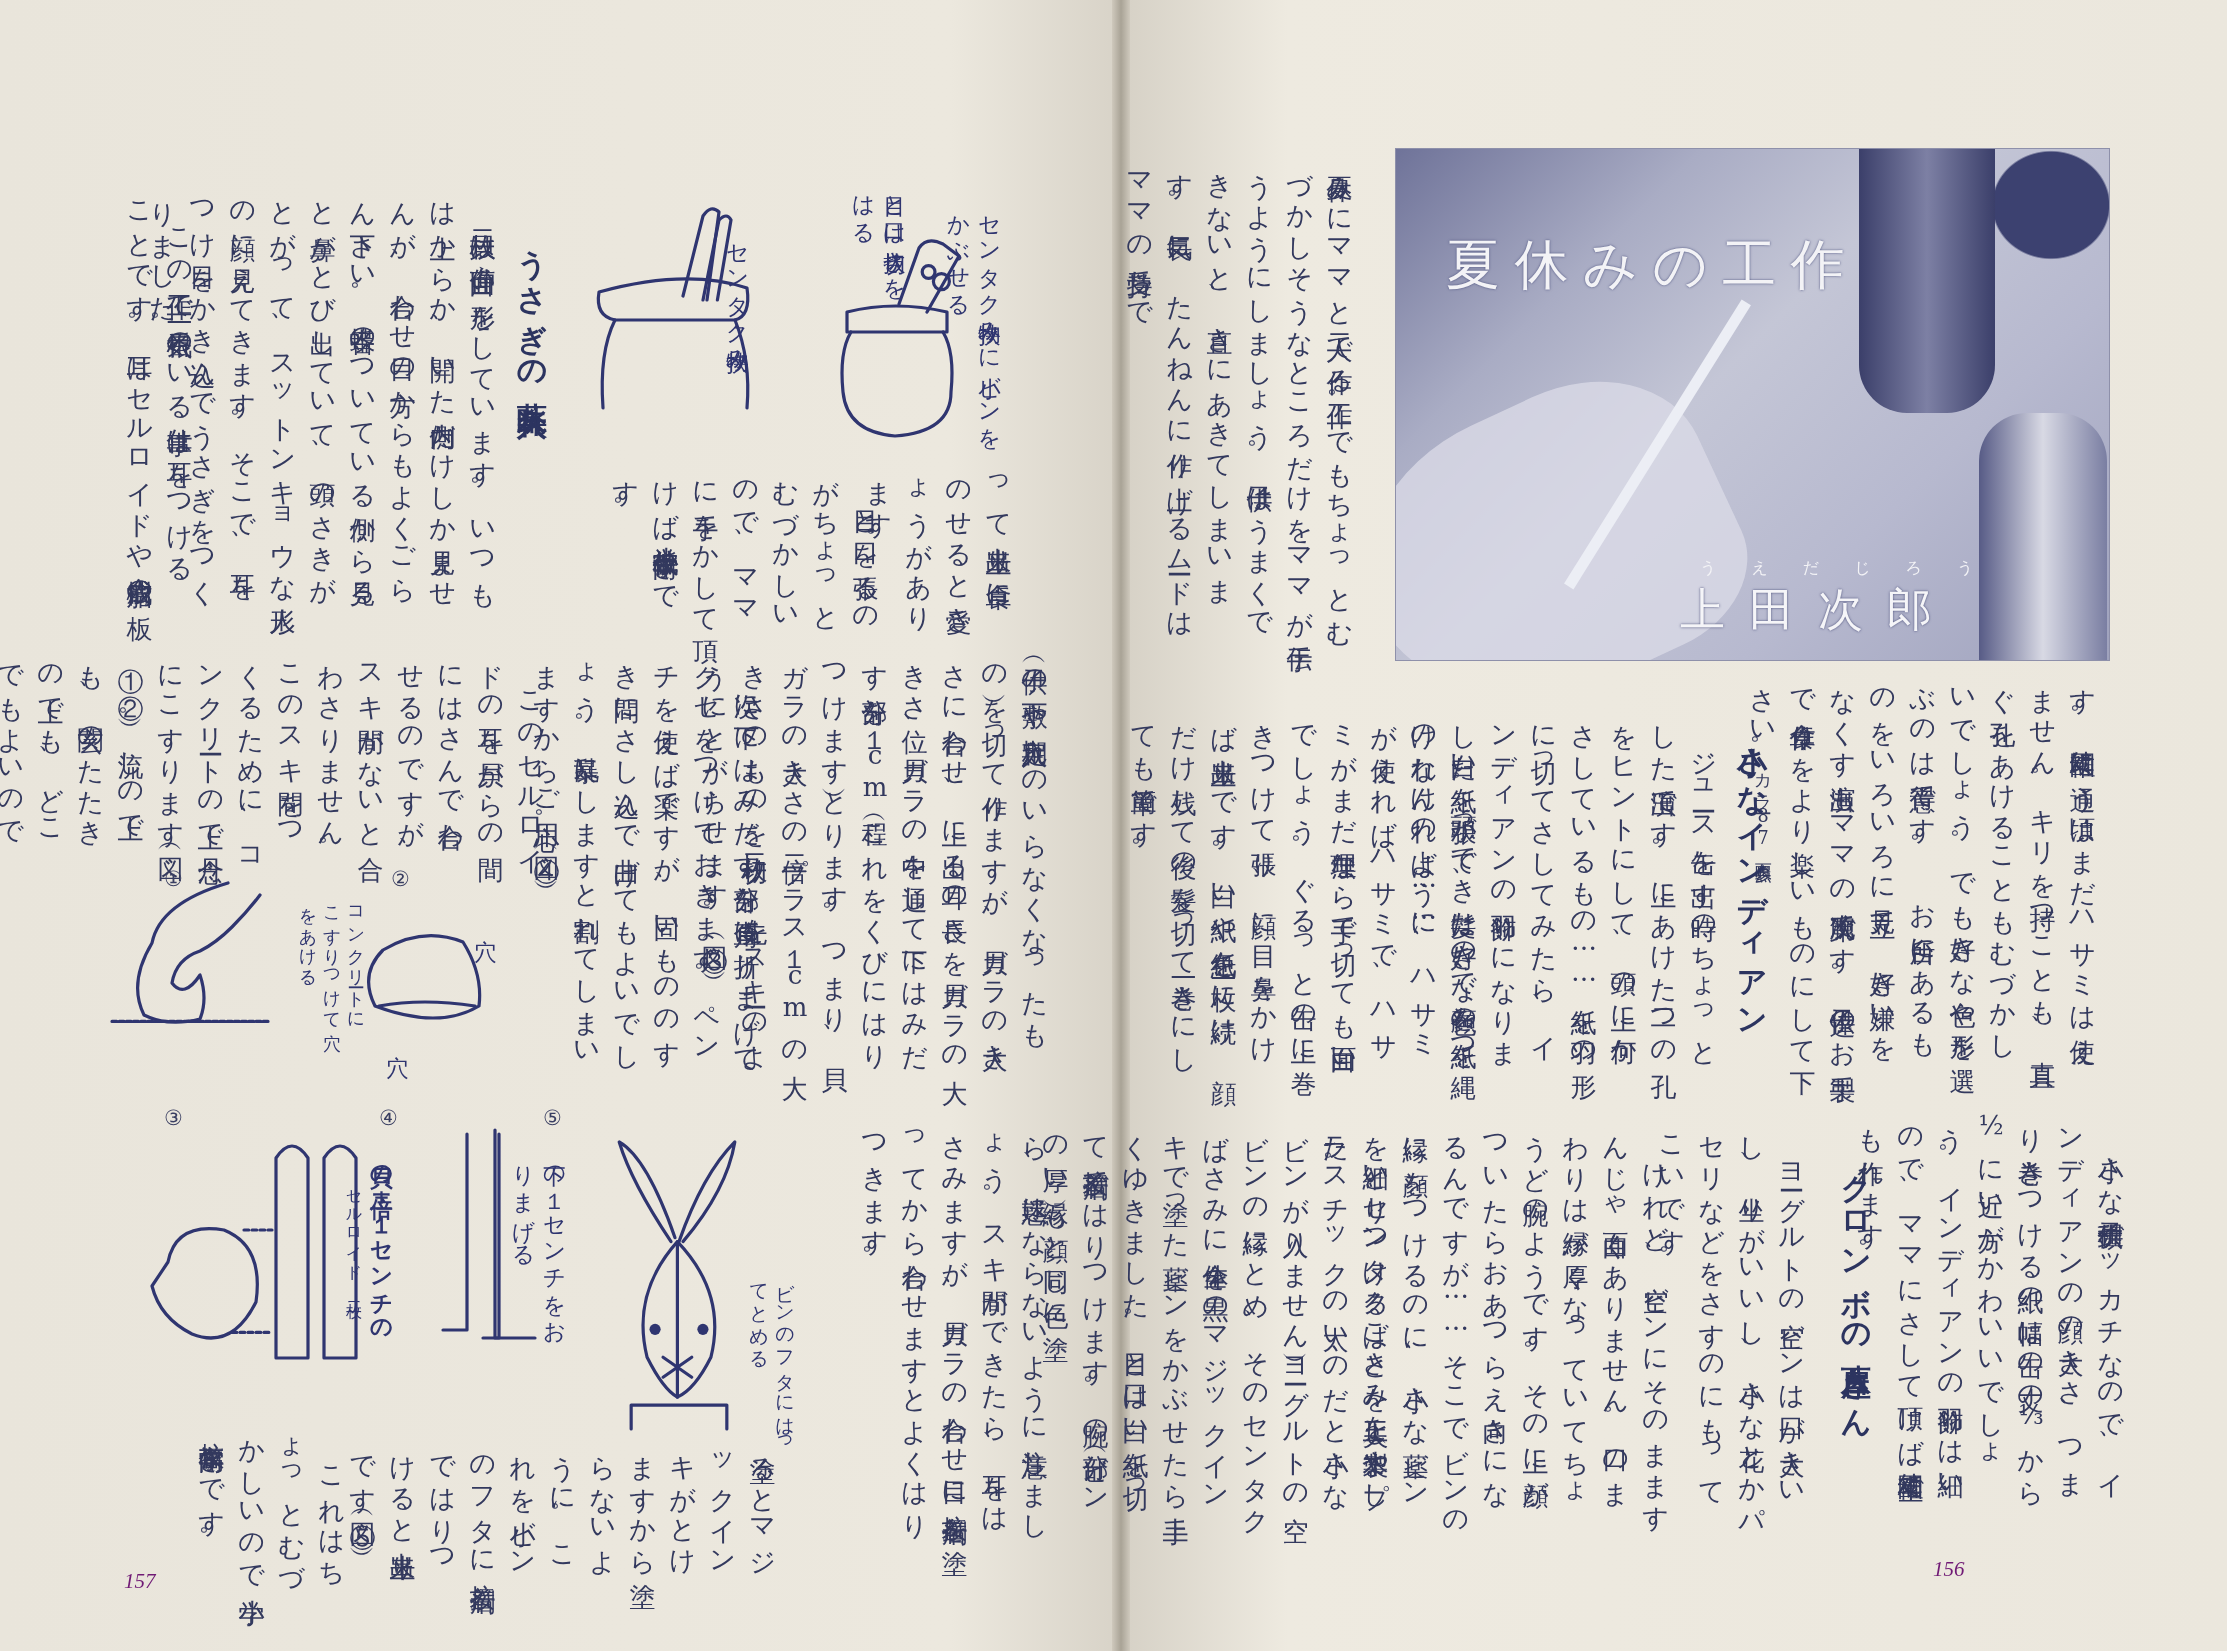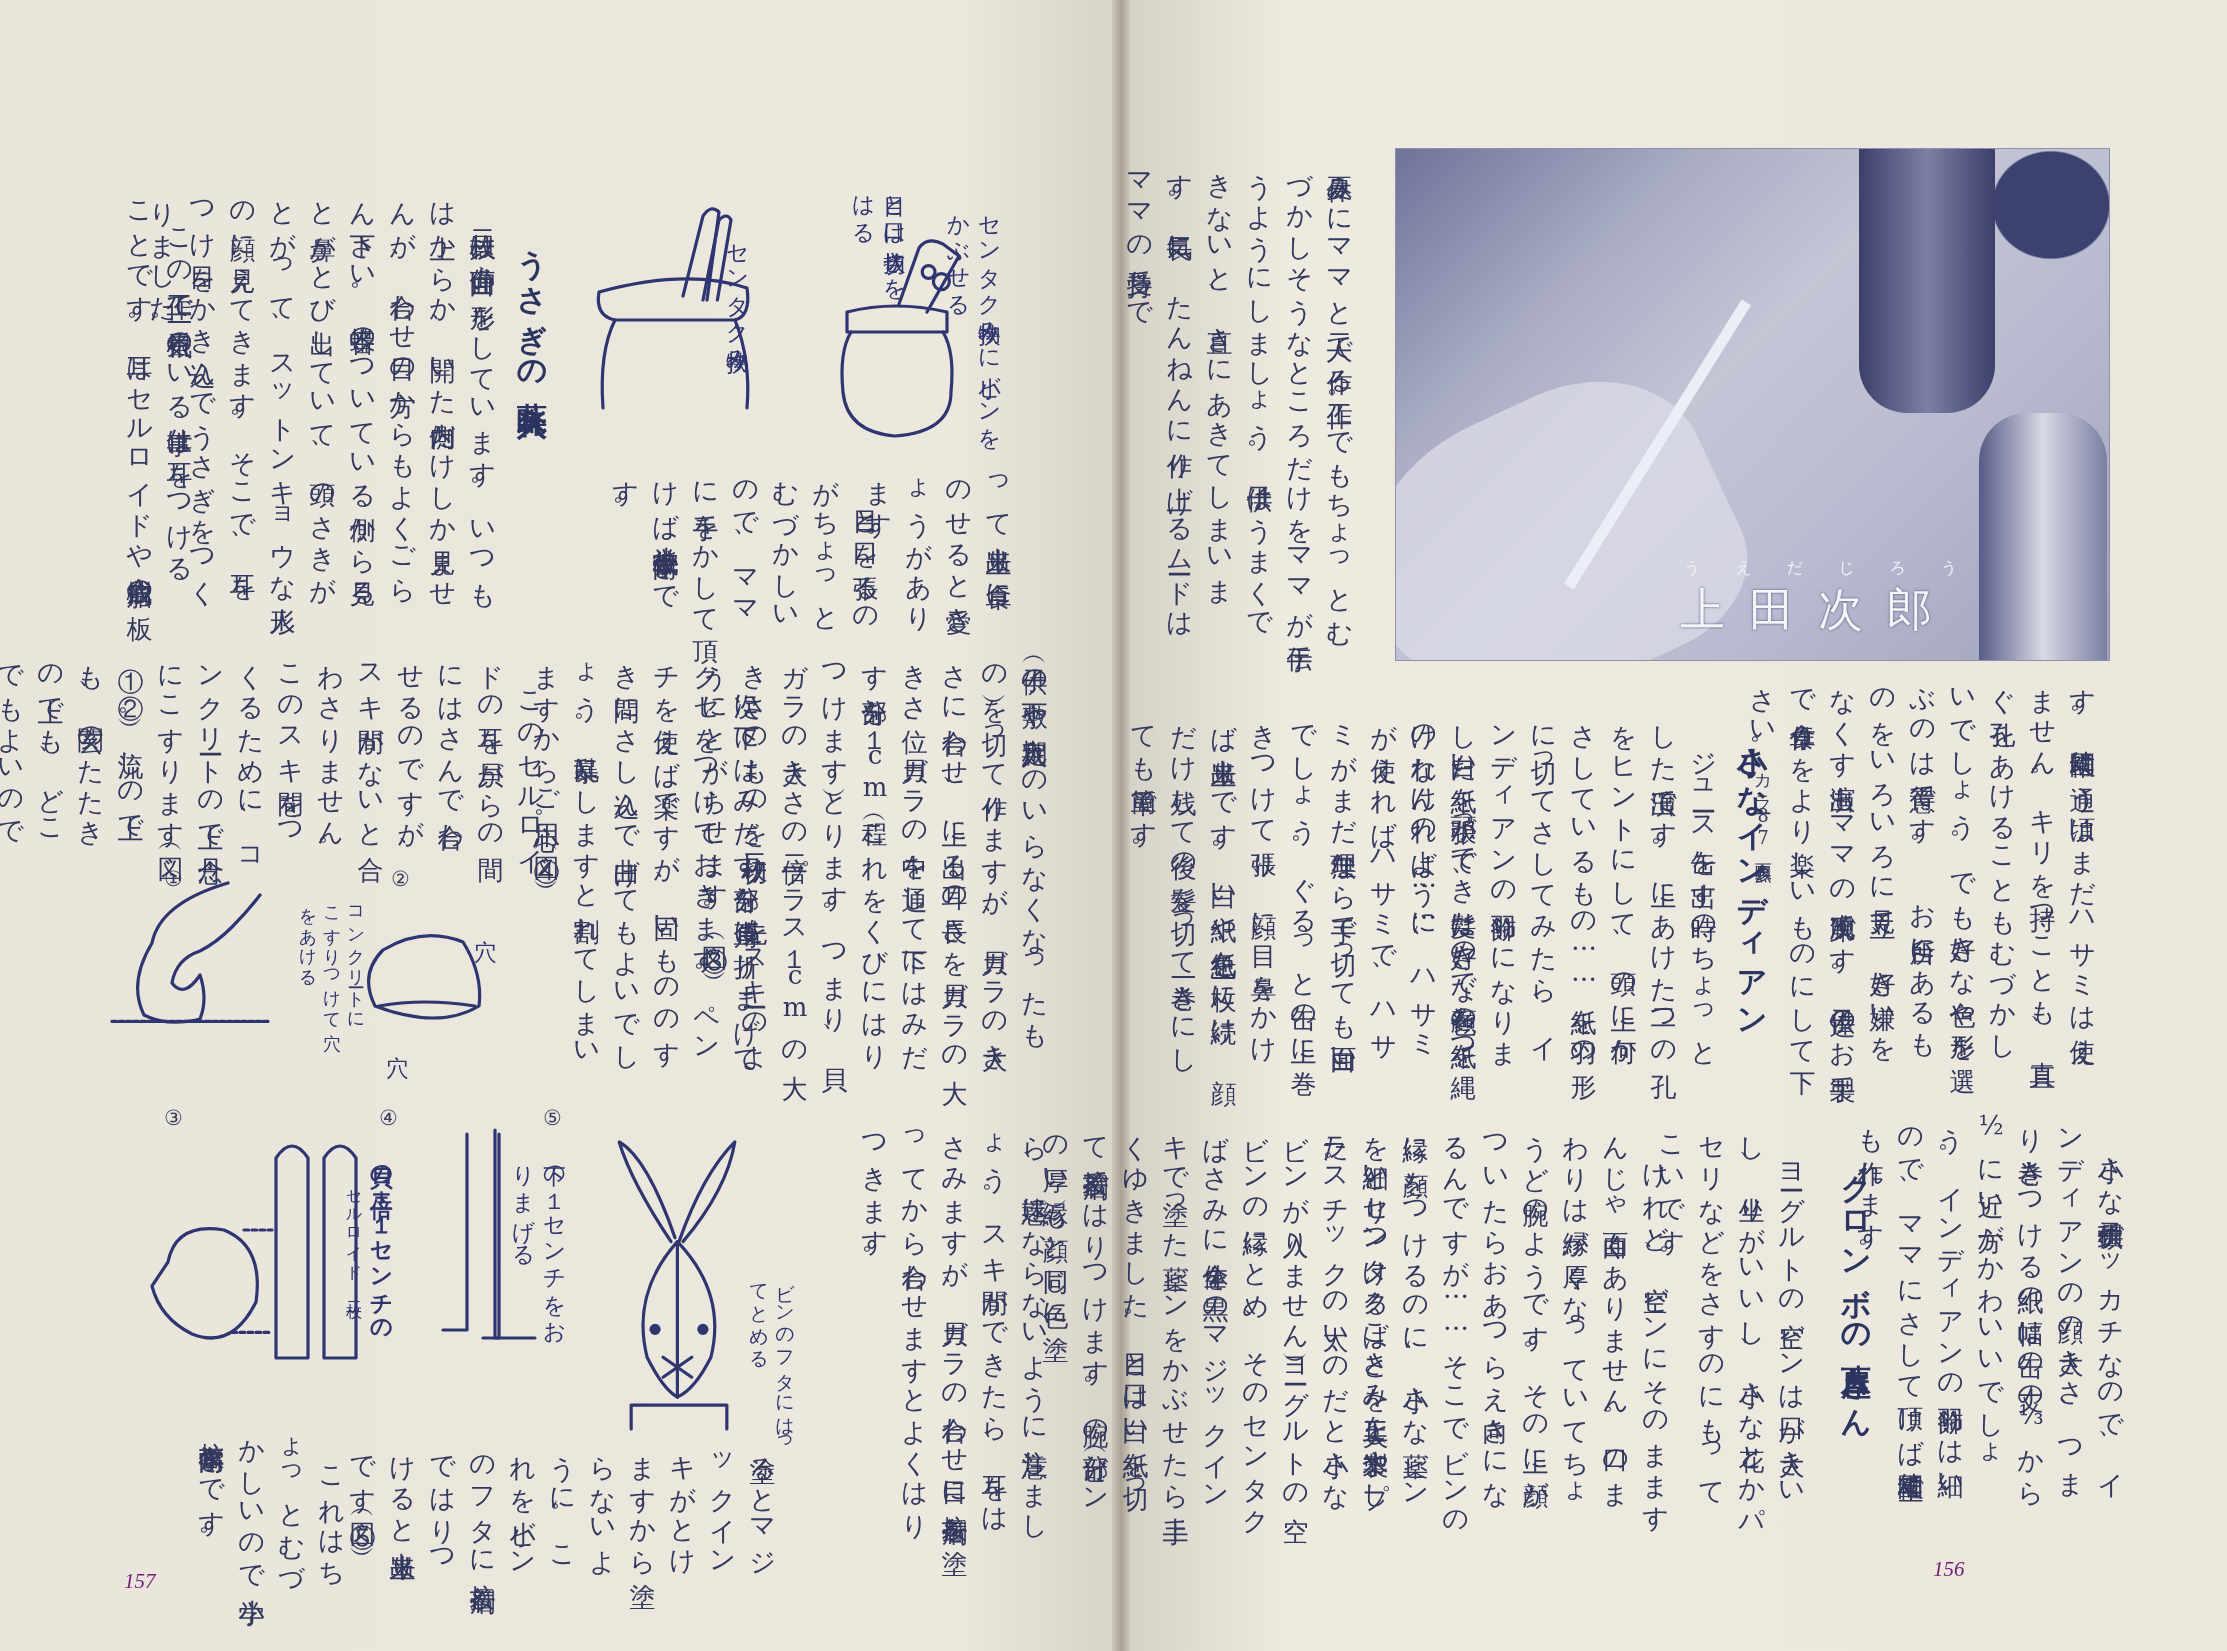--- a/index.html
+++ b/index.html
@@ -14,40 +14,41 @@
   .photo{position:absolute;left:1395px;top:148px;width:713px;height:511px;background:
      radial-gradient(ellipse 96px 88px at 655px 56px,#3c4170 0%,#3c4170 60%,transparent 62%),
      radial-gradient(ellipse 76px 76px at 663px 479px,#404576 0%,#404576 60%,transparent 62%),
      linear-gradient(135deg,#6f7399 0%,#a9acc4 25%,#c4c6d6 45%,#b7b9cf 70%,#9fa2bd 100%);
      border:0.8px solid #8e90aa;overflow:hidden;}
   .photo .hand{position:absolute;left:-32px;top:256px;width:367px;height:288px;border-radius:50% 40% 30% 60%;background:#d9dae6;transform:rotate(-25deg);opacity:.8;}
   .photo .stick{position:absolute;left:256px;top:128px;width:11.2px;height:335px;background:#eceef5;transform:rotate(32deg);}
   .photo .can1{position:absolute;left:463px;top:0;width:136px;height:264px;border-radius:0 0 48px 48px;background:linear-gradient(to right,#3b3f6a,#7d80a4 50%,#3b3f6a);}
   .photo .can2{position:absolute;left:583px;top:264px;width:128px;height:248px;border-radius:48px 48px 0 0;background:linear-gradient(to right,#575b86,#d8d9e4 50%,#7a7ea2);}
   .photo-title{position:absolute;left:50px;top:80px;font-family:"DejaVu Serif",serif;font-size:54px;letter-spacing:14.4px;color:#f3f3f6;text-shadow:0 0 2.4px #444a78;font-weight:normal;}
-  .author-ruby{position:absolute;left:288px;top:409px;font-size:16px;letter-spacing:35px;color:#f3f3f6;}
+  .author-ruby{position:absolute;left:304px;top:409px;font-size:16px;letter-spacing:35px;color:#f3f3f6;}
   .author{position:absolute;left:284px;top:431px;font-size:45px;letter-spacing:24px;color:#f5f5f8;text-shadow:0 0 2.4px #3d4270;text-align:center;}
   .page-num{position:absolute;font-family:Liberation Serif, serif;font-style:italic;font-size:21px;color:#701a75;}
   svg{position:absolute;overflow:visible;}
   svg .ink{fill:none;stroke:#2f3570;stroke-width:4;stroke-linecap:round;stroke-linejoin:round;}
   .lbl{position:absolute;writing-mode:vertical-rl;font-family:"DejaVu Sans",sans-serif;font-size:22.4px;color:#2f3570;letter-spacing:0.8px;}
   .fig-num{position:absolute;font-size:21px;color:#3a3f62;}
 </style>
 </head>
 <body>
 
 <div id="left-page" class="page"></div>
 <div id="right-page" class="page"></div>
 <div id="gutter"></div>
 
 <div class="photo">
   <div class="hand"></div>
   <div class="stick"></div>
   <div class="can1"></div>
   <div class="can2"></div>
+  <div class="photo-title">夏休みの工作</div>
   <div class="author-ruby">うえだじろう</div>
   <div class="author">上田次郎</div>
 </div>
 
 <div class="vtext" style="right:867px;top:156px;height:479px;width:200px;">夏休みにママと二人で作る工作。でもちょっとむづかしそうなところだけをママが手伝うようにしましょう。子供はうまくできないと、直きにあきてしまいます。気長に、たんねんに作り上げるムードはママの受持ちで</div>
 
 <div class="vtext" style="right:124px;top:671px;height:399px;width:240px;"><span>す。幼稚園に通う頃はまだハサミは使えません。キリを持つことも、真直ぐ孔をあけることもむづかしいでしょう。でも好きな色や形を選ぶのは得意です。</span><span>　お台所にあるものをいろいろに見立て、好き嫌いをなくす演出もママの腕次第です。子供達のお手製で食卓作りをより楽しいものにして下さい。</span><span class="small">カラー87頁参照</span></div>
 
 <div class="heading" style="right:455px;top:723px;">小さなインディアン</div>
 <div class="vtext" style="right:503px;top:707px;height:359px;width:232px;">　ジュース缶を出す時のちょっとした演出です。上にあけた二つの孔をヒントにして、頭の上に何かさしているもの……紙を羽の形に切ってさしてみたら、インディアンの羽飾りになりました。頭ができたので顔をつけなければ……</div>

